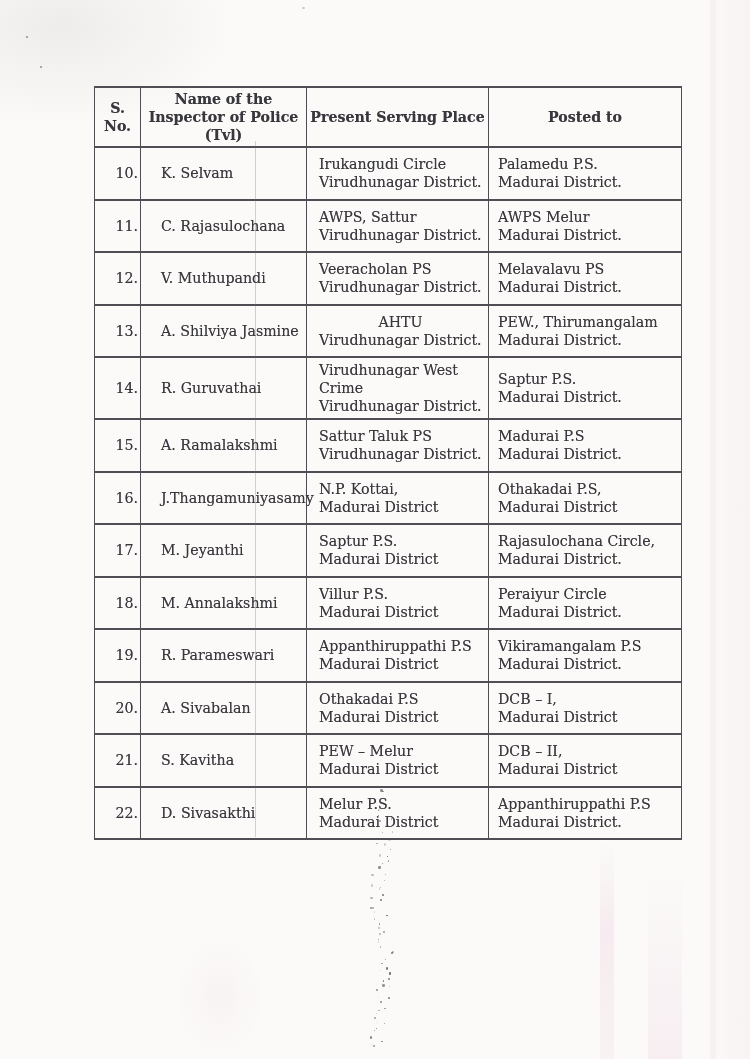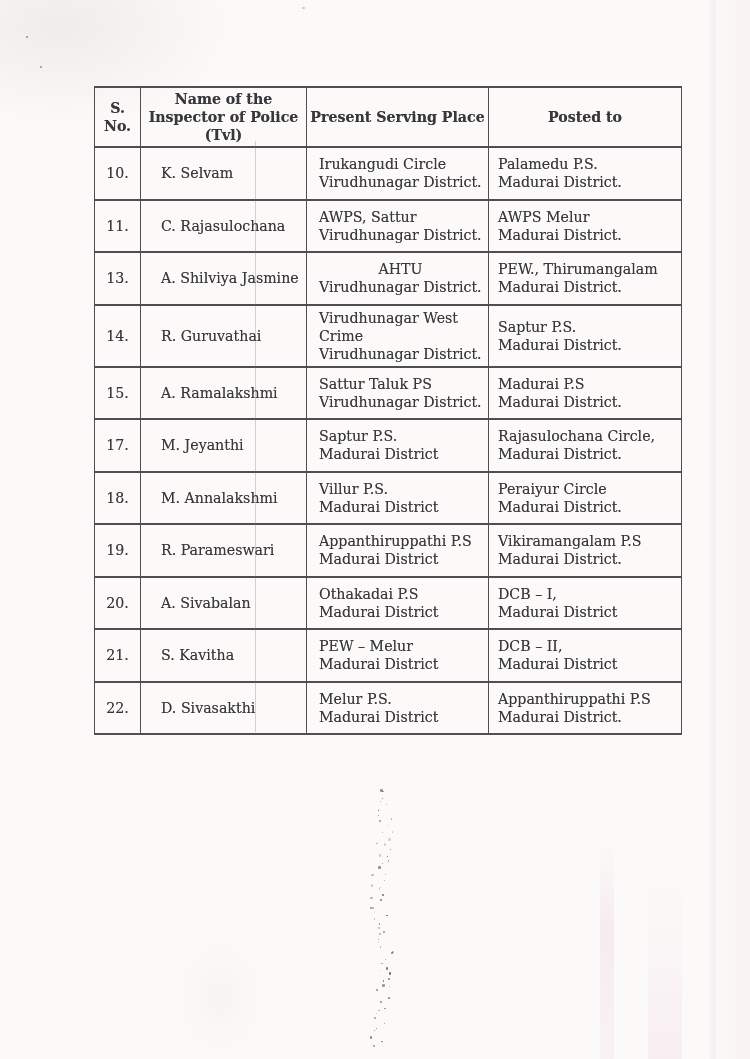--- a/index.html
+++ b/index.html
@@ -71,21 +71,21 @@
     font-weight: bold;
     text-align: center;
     white-space: pre-line;
     padding: 2px 2px;
   }
   td {
     font-size: 14.2px;
     line-height: 18px;
     padding: 3px 6px;
   }
-  .cell-sno { text-align: center; padding: 3px 2px; }
+  .cell-sno { text-align: right; padding: 3px 2px; }
   .cell-name { padding-left: 20px; white-space: nowrap; }
   .cell-serving { padding-left: 12px; }
   .cell-posted { padding-left: 9px; }
   .cell-line { white-space: nowrap; }
   .cell-line.center { text-align: center; }
   .sub-divider {
     position: absolute;
     left: 161px;
     top: 55px;
     bottom: 3px;
@@ -147,20 +147,32 @@
             <td class="cell-serving">
               <div class="cell-line">AWPS, Sattur</div>
               <div class="cell-line">Virudhunagar District.</div>
             </td>
             <td class="cell-posted">
               <div class="cell-line">AWPS Melur</div>
               <div class="cell-line">Madurai District.</div>
             </td>
           </tr>
           <tr>
+            <td class="cell-sno">12.</td>
+            <td class="cell-name">V. Muthupandi</td>
+            <td class="cell-serving">
+              <div class="cell-line">Veeracholan PS</div>
+              <div class="cell-line">Virudhunagar District.</div>
+            </td>
+            <td class="cell-posted">
+              <div class="cell-line">Melavalavu PS</div>
+              <div class="cell-line">Madurai District.</div>
+            </td>
+          </tr>
+          <tr>
             <td class="cell-sno">13.</td>
             <td class="cell-name">A. Shilviya Jasmine</td>
             <td class="cell-serving">
               <div class="cell-line center">AHTU</div>
               <div class="cell-line">Virudhunagar District.</div>
             </td>
             <td class="cell-posted">
               <div class="cell-line">PEW., Thirumangalam</div>
               <div class="cell-line">Madurai District.</div>
             </td>
@@ -181,20 +193,32 @@
           <tr>
             <td class="cell-sno">15.</td>
             <td class="cell-name">A. Ramalakshmi</td>
             <td class="cell-serving">
               <div class="cell-line">Sattur Taluk PS</div>
               <div class="cell-line">Virudhunagar District.</div>
             </td>
             <td class="cell-posted">
               <div class="cell-line">Madurai P.S</div>
               <div class="cell-line">Madurai District.</div>
+            </td>
+          </tr>
+          <tr>
+            <td class="cell-sno">16.</td>
+            <td class="cell-name">J.Thangamuniyasamy</td>
+            <td class="cell-serving">
+              <div class="cell-line">N.P. Kottai,</div>
+              <div class="cell-line">Madurai District</div>
+            </td>
+            <td class="cell-posted">
+              <div class="cell-line">Othakadai P.S,</div>
+              <div class="cell-line">Madurai District</div>
             </td>
           </tr>
           <tr>
             <td class="cell-sno">17.</td>
             <td class="cell-name">M. Jeyanthi</td>
             <td class="cell-serving">
               <div class="cell-line">Saptur P.S.</div>
               <div class="cell-line">Madurai District</div>
             </td>
             <td class="cell-posted">

